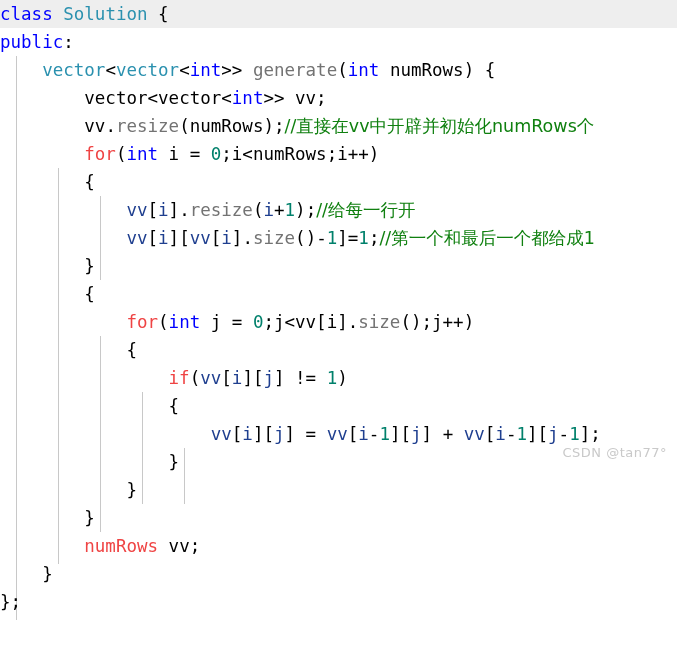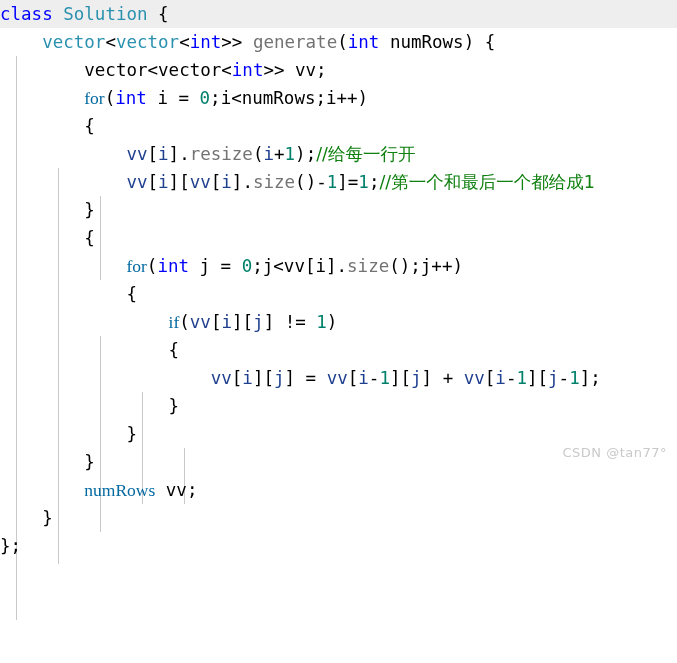--- a/index.html
+++ b/index.html
@@ -51,21 +51,21 @@
     line-height: 28px;
     white-space: pre;
     font-size: 17.5px;
     letter-spacing: 0px;
     color: #000000;
   }
   .line .seg { white-space: pre; }
 
   
   .t-kw       { color: #0000ff; }              
-  .t-ctrl     { color: #0369a1; font-family: Liberation Serif, serif; }              
+  .t-ctrl     { color: #ef4444; }              
   .t-type     { color: #2b91af; }              
   .t-plain    { color: #000000; }              
   .t-var      { color: #1f3f8f; }              
   .t-fn       { color: #737373; }              
   .t-num      { color: #00806b; }              
   .t-comment  { color: #108010; }              
   .t-cjk      { font-family: "DejaVu Sans", "Liberation Serif", serif; }
 
   
   .watermark {
@@ -92,22 +92,24 @@
       <div class="guide" style="left: 16px; top: 56px; height: 564px; background: rgb(200, 200, 200);"></div>
       <div class="guide" style="left: 58px; top: 168px; height: 396px; background: rgb(200, 200, 200);"></div>
       <div class="guide" style="left: 100px; top: 196px; height: 84px; background: rgb(200, 200, 200);"></div>
       <div class="guide" style="left: 100px; top: 336px; height: 196px; background: rgb(200, 200, 200);"></div>
       <div class="guide" style="left: 142px; top: 392px; height: 112px; background: rgb(200, 200, 200);"></div>
       <div class="guide" style="left: 184px; top: 448px; height: 56px; background: rgb(200, 200, 200);"></div>
     </div>
 
   <div class="code-area" id="code-area">
       <div class="line"><span class="seg t-kw">class</span><span class="seg t-plain"> </span><span class="seg t-type">Solution</span><span class="seg t-plain"> {</span></div>
+      <div class="line"><span class="seg t-kw">public</span><span class="seg t-plain">:</span></div>
       <div class="line"><span class="seg t-plain">    </span><span class="seg t-type">vector</span><span class="seg t-plain">&lt;</span><span class="seg t-type">vector</span><span class="seg t-plain">&lt;</span><span class="seg t-kw">int</span><span class="seg t-plain">&gt;&gt; </span><span class="seg t-fn">generate</span><span class="seg t-plain">(</span><span class="seg t-kw">int</span><span class="seg t-plain"> numRows</span><span class="seg t-plain">) {</span></div>
       <div class="line"><span class="seg t-plain">        </span><span class="seg t-plain">vector</span><span class="seg t-plain">&lt;</span><span class="seg t-plain">vector</span><span class="seg t-plain">&lt;</span><span class="seg t-kw">int</span><span class="seg t-plain">&gt;&gt; vv;</span></div>
+      <div class="line"><span class="seg t-plain">        </span><span class="seg t-plain">vv</span><span class="seg t-plain">.</span><span class="seg t-fn">resize</span><span class="seg t-plain">(numRows);</span><span class="seg t-comment t-cjk">//直接在vv中开辟并初始化numRows个</span></div>
       <div class="line"><span class="seg t-plain">        </span><span class="seg t-ctrl">for</span><span class="seg t-plain">(</span><span class="seg t-kw">int</span><span class="seg t-plain"> i = </span><span class="seg t-num">0</span><span class="seg t-plain">;i&lt;numRows;i++)</span></div>
       <div class="line"><span class="seg t-plain">        {</span></div>
       <div class="line"><span class="seg t-plain">            </span><span class="seg t-var">vv</span><span class="seg t-plain">[</span><span class="seg t-var">i</span><span class="seg t-plain">].</span><span class="seg t-fn">resize</span><span class="seg t-plain">(</span><span class="seg t-var">i</span><span class="seg t-plain">+</span><span class="seg t-num">1</span><span class="seg t-plain">);</span><span class="seg t-comment t-cjk">//给每一行开</span></div>
       <div class="line"><span class="seg t-plain">            </span><span class="seg t-var">vv</span><span class="seg t-plain">[</span><span class="seg t-var">i</span><span class="seg t-plain">][</span><span class="seg t-var">vv</span><span class="seg t-plain">[</span><span class="seg t-var">i</span><span class="seg t-plain">].</span><span class="seg t-fn">size</span><span class="seg t-plain">()-</span><span class="seg t-num">1</span><span class="seg t-plain">]=</span><span class="seg t-num">1</span><span class="seg t-plain">;</span><span class="seg t-comment t-cjk">//第一个和最后一个都给成1</span></div>
       <div class="line"><span class="seg t-plain">        }</span></div>
       <div class="line"><span class="seg t-plain">        {</span></div>
       <div class="line"><span class="seg t-plain">            </span><span class="seg t-ctrl">for</span><span class="seg t-plain">(</span><span class="seg t-kw">int</span><span class="seg t-plain"> j = </span><span class="seg t-num">0</span><span class="seg t-plain">;j&lt;vv[i].</span><span class="seg t-fn">size</span><span class="seg t-plain">();j++)</span></div>
       <div class="line"><span class="seg t-plain">            {</span></div>
       <div class="line"><span class="seg t-plain">                </span><span class="seg t-ctrl">if</span><span class="seg t-plain">(</span><span class="seg t-var">vv</span><span class="seg t-plain">[</span><span class="seg t-var">i</span><span class="seg t-plain">][</span><span class="seg t-var">j</span><span class="seg t-plain">] != </span><span class="seg t-num">1</span><span class="seg t-plain">)</span></div>
       <div class="line"><span class="seg t-plain">                {</span></div>

